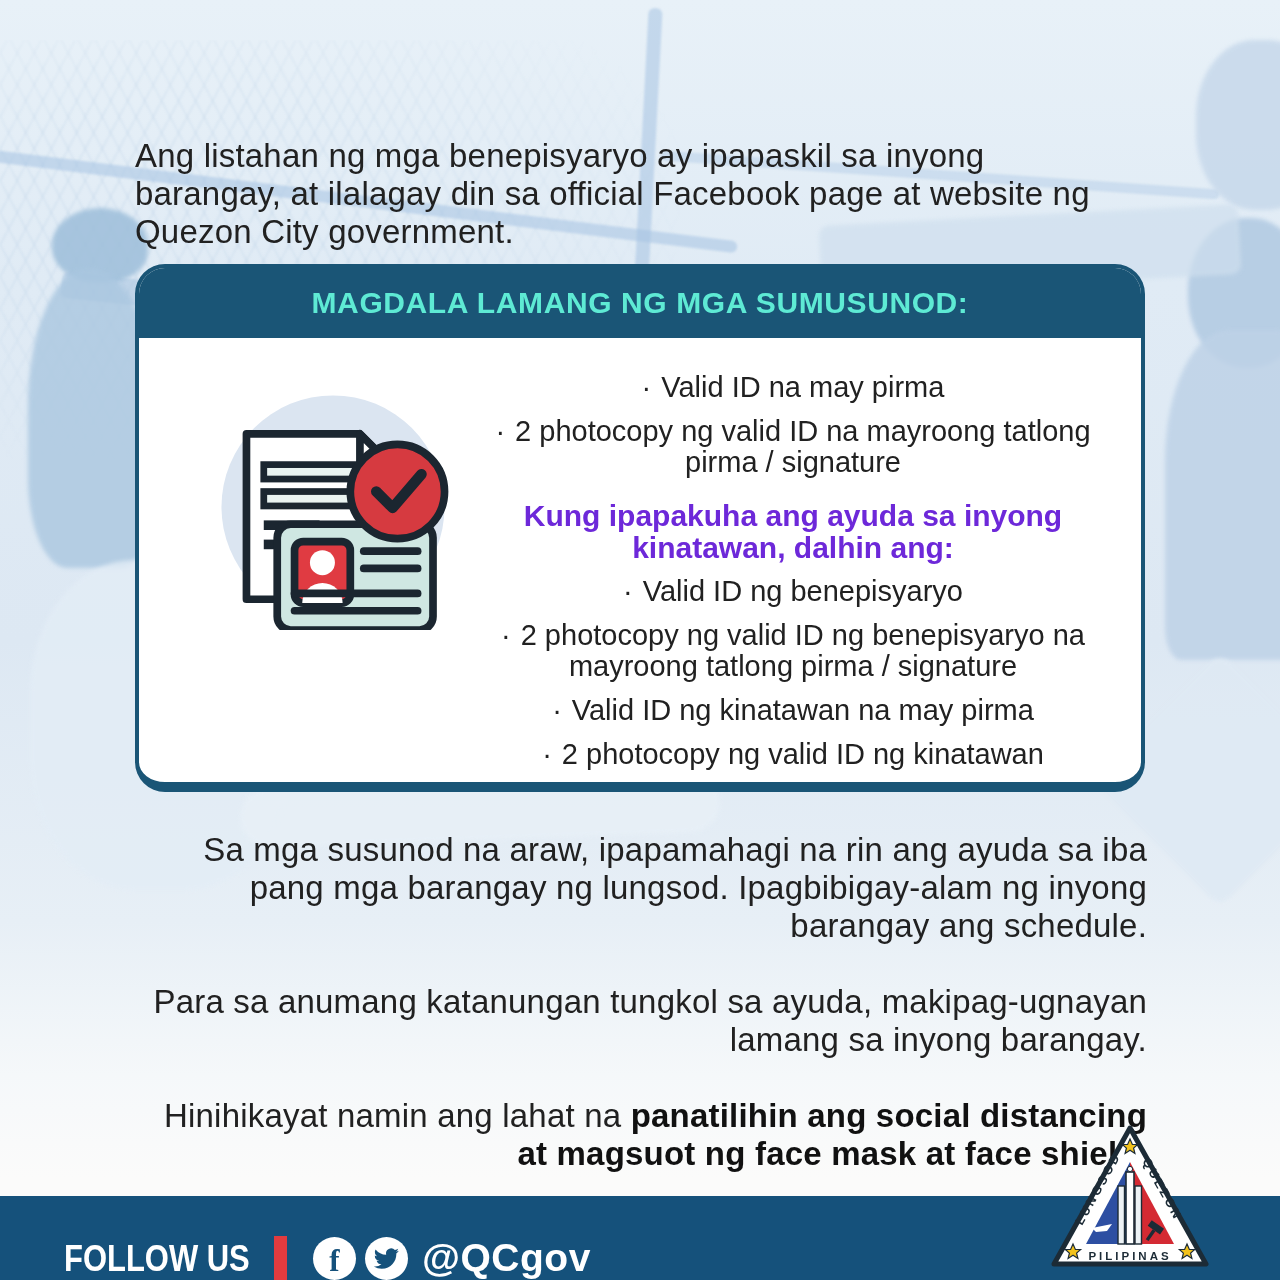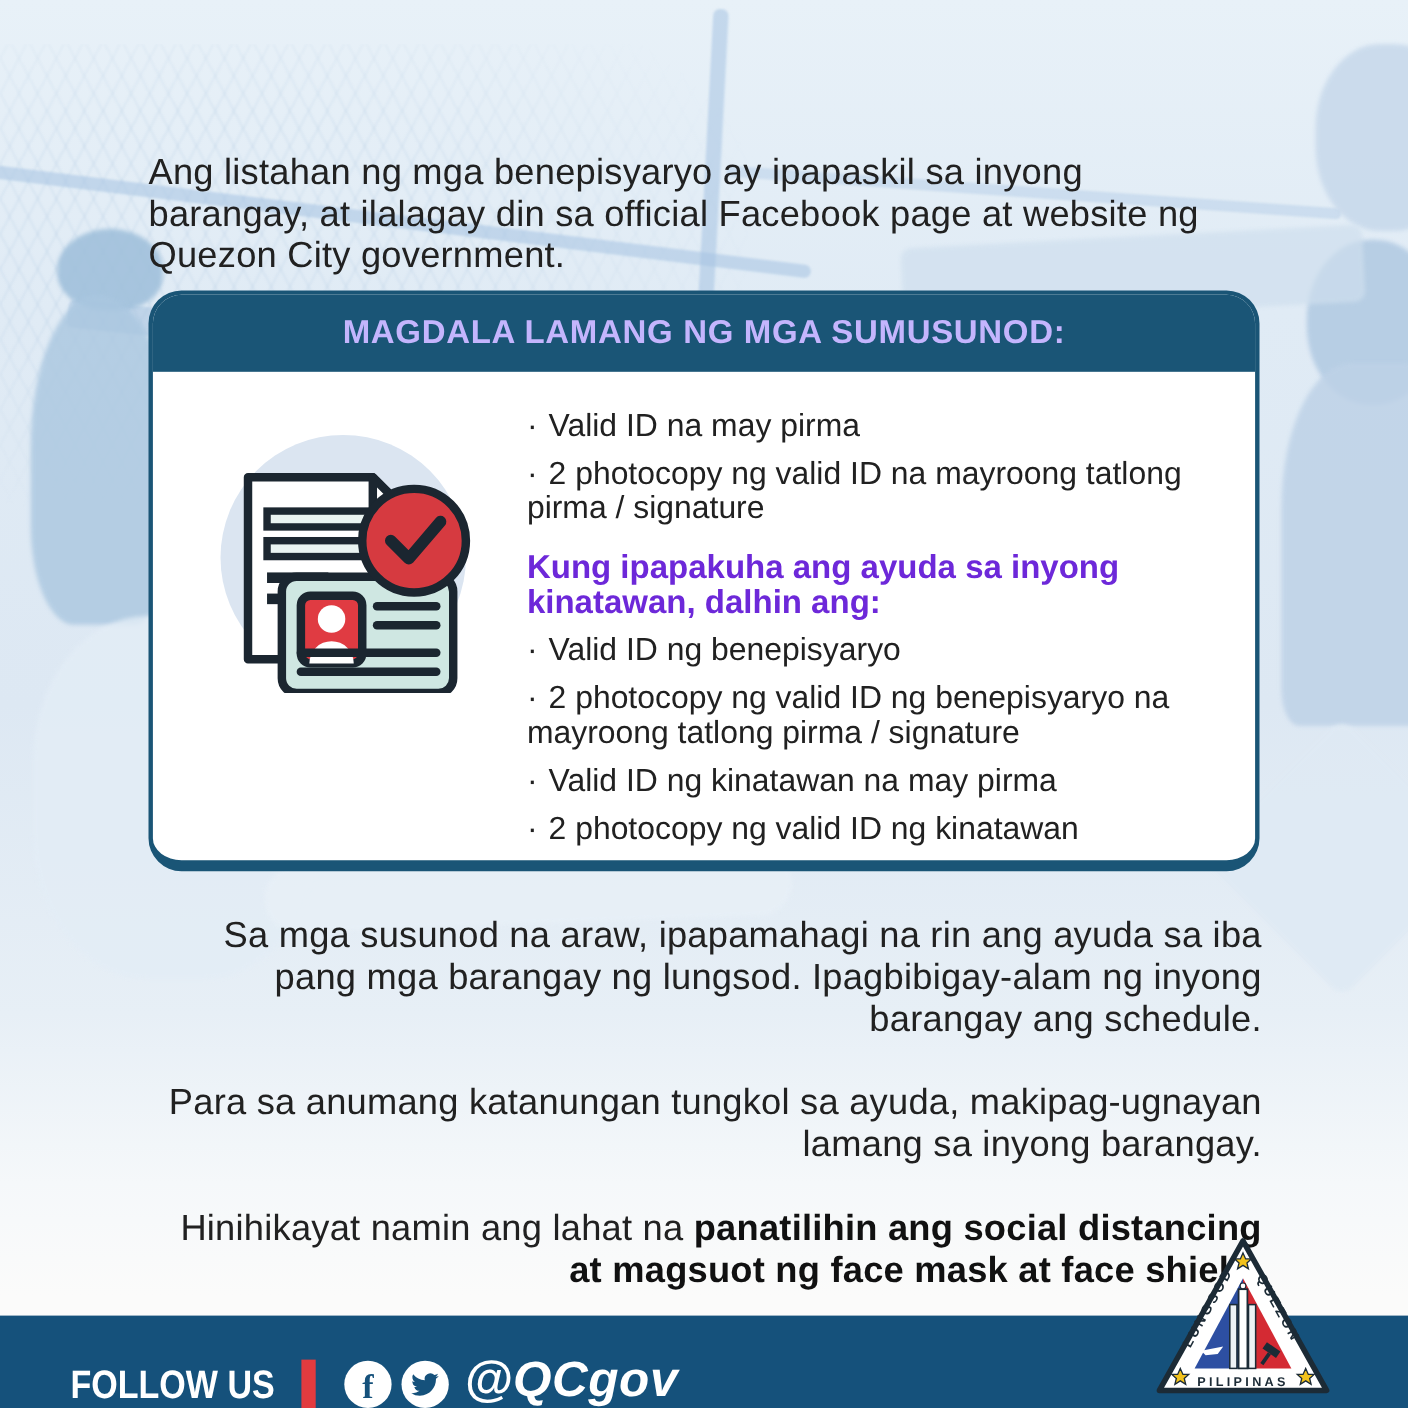--- a/index.html
+++ b/index.html
@@ -41,43 +41,43 @@
   #paras p{margin:0 0 38px 0;}
   #paras b{font-weight:bold;color:#111;}
 
   
   #card{
     position:absolute;left:135px;top:264px;width:1010px;height:528px;box-sizing:border-box;
     background:#ffffff;border:4px solid #1A5576;border-bottom-width:10px;border-radius:30px;overflow:hidden;
   }
   #card-header{
     height:70px;background:#1A5576;display:flex;align-items:center;justify-content:center;
-    color:#c4b5fd;font-weight:bold;font-size:30px;letter-spacing:.6px;
+    color:#5eead4;font-weight:bold;font-size:30px;letter-spacing:.6px;
   }
-  #card-body{display:flex;padding:34px 34px 0 48px;}
+  #card-body{display:flex;padding:34px 34px 0 48px;text-align:center;}
   #icon-wrap{width:292px;flex-shrink:0;padding-top:8px;}
   #req-list{flex:1;color:#212121;font-size:29px;line-height:30px;}
   .bullet{margin-bottom:13px;line-height:31px;}
   .bullet .dot{margin-right:10px;}
   #subheading{font-weight:bold;font-size:30px;line-height:32px;margin:22px 0 12px 0;color:#6d28d9;}
 
   
   #footer-bar{
     position:absolute;left:0;bottom:0;width:1280px;height:84px;background:#15517B;
     display:flex;align-items:flex-end;
   }
   #follow-label{
     color:#fff;font-weight:bold;font-size:36px;letter-spacing:0;margin-left:64px;
     transform:scaleX(.86);transform-origin:left center;white-space:nowrap;
   }
   #follow-sep{width:13px;height:44px;background:#E23B3F;margin-left:-6px;margin-right:26px;}
   .soc{width:43px;height:43px;border-radius:50%;background:#fff;display:flex;align-items:center;justify-content:center;margin-right:9px;}
   #fb-glyph{color:#15517B;font-weight:bold;font-size:31px;font-family:"Liberation Serif","DejaVu Serif",serif;margin-top:5px;}
   .soc svg{width:27px;height:27px;fill:#15517B;}
-  #handle{color:#fff;font-size:45px;font-weight:bold;letter-spacing:.5px;margin-left:5px;font-style:italic;}
+  #handle{color:#fff;font-size:39px;font-weight:bold;letter-spacing:.5px;margin-left:5px;}
 
   
   #seal{position:absolute;left:1048px;top:1122px;width:164px;height:150px;}
 </style>
 </head>
 <body>
 
 <div class="bg bg-fence"></div>
 <div class="bg beam beam1"></div>
 <div class="bg beam beam2"></div>

